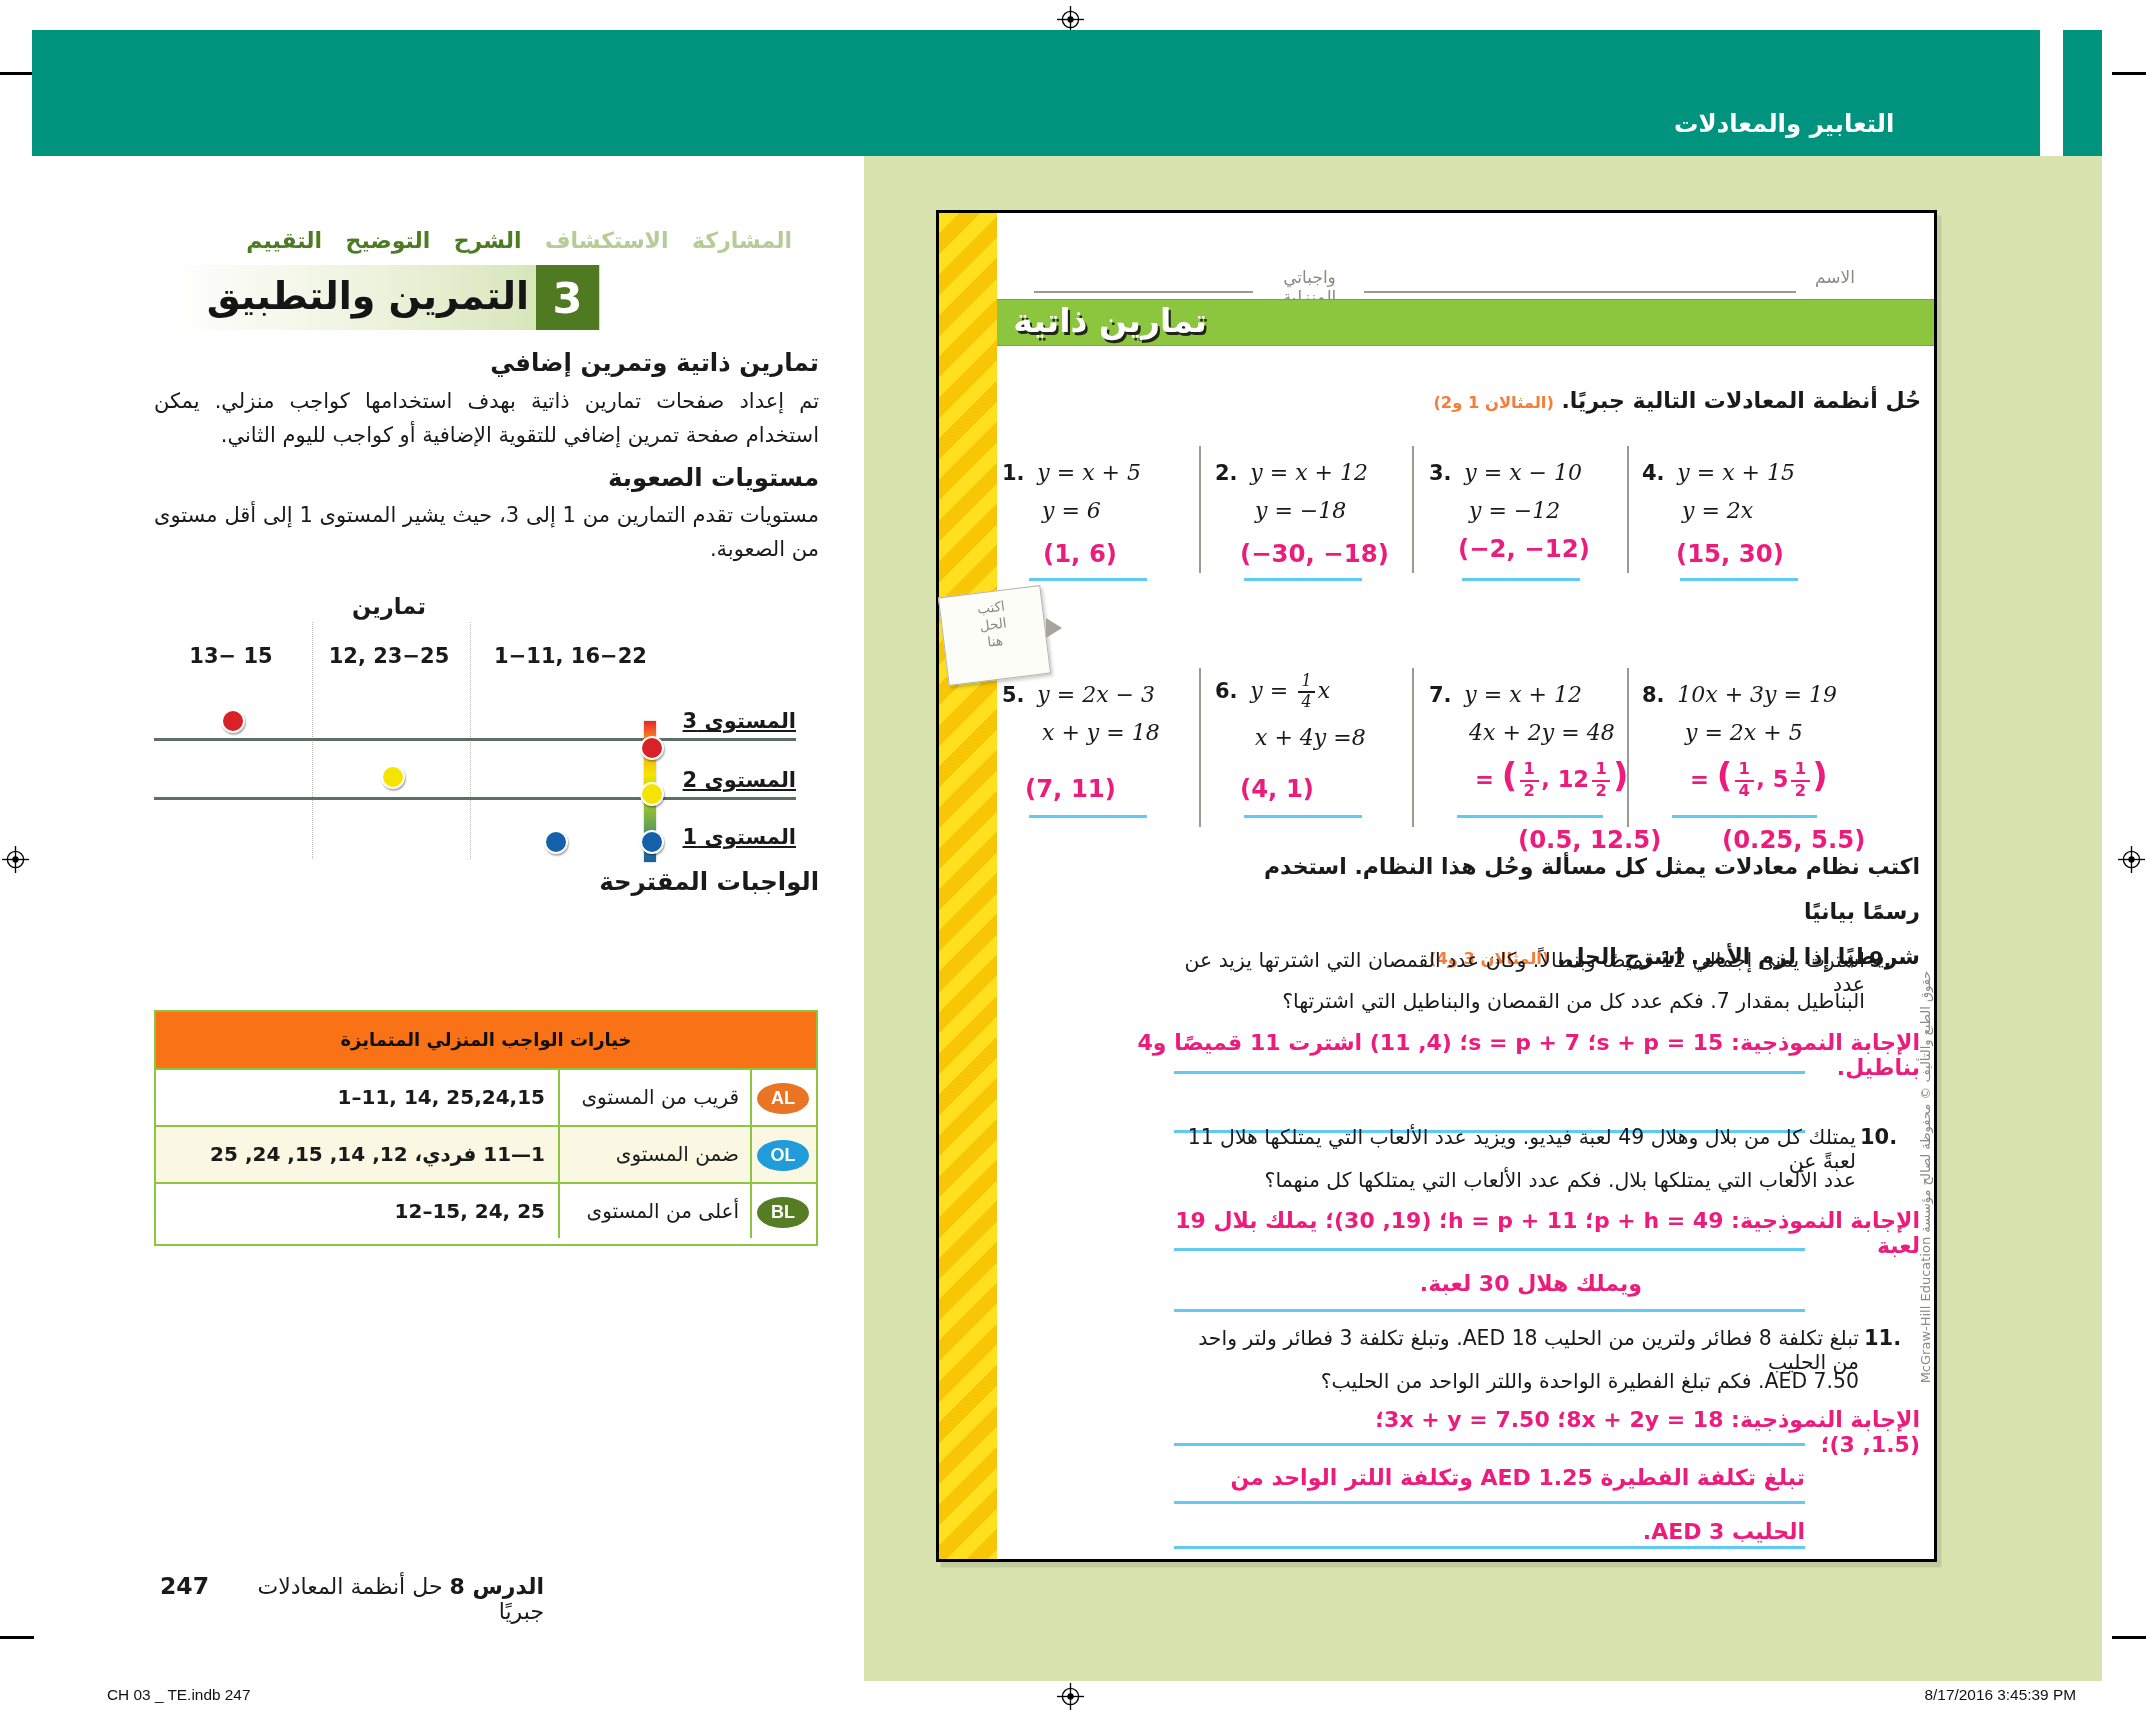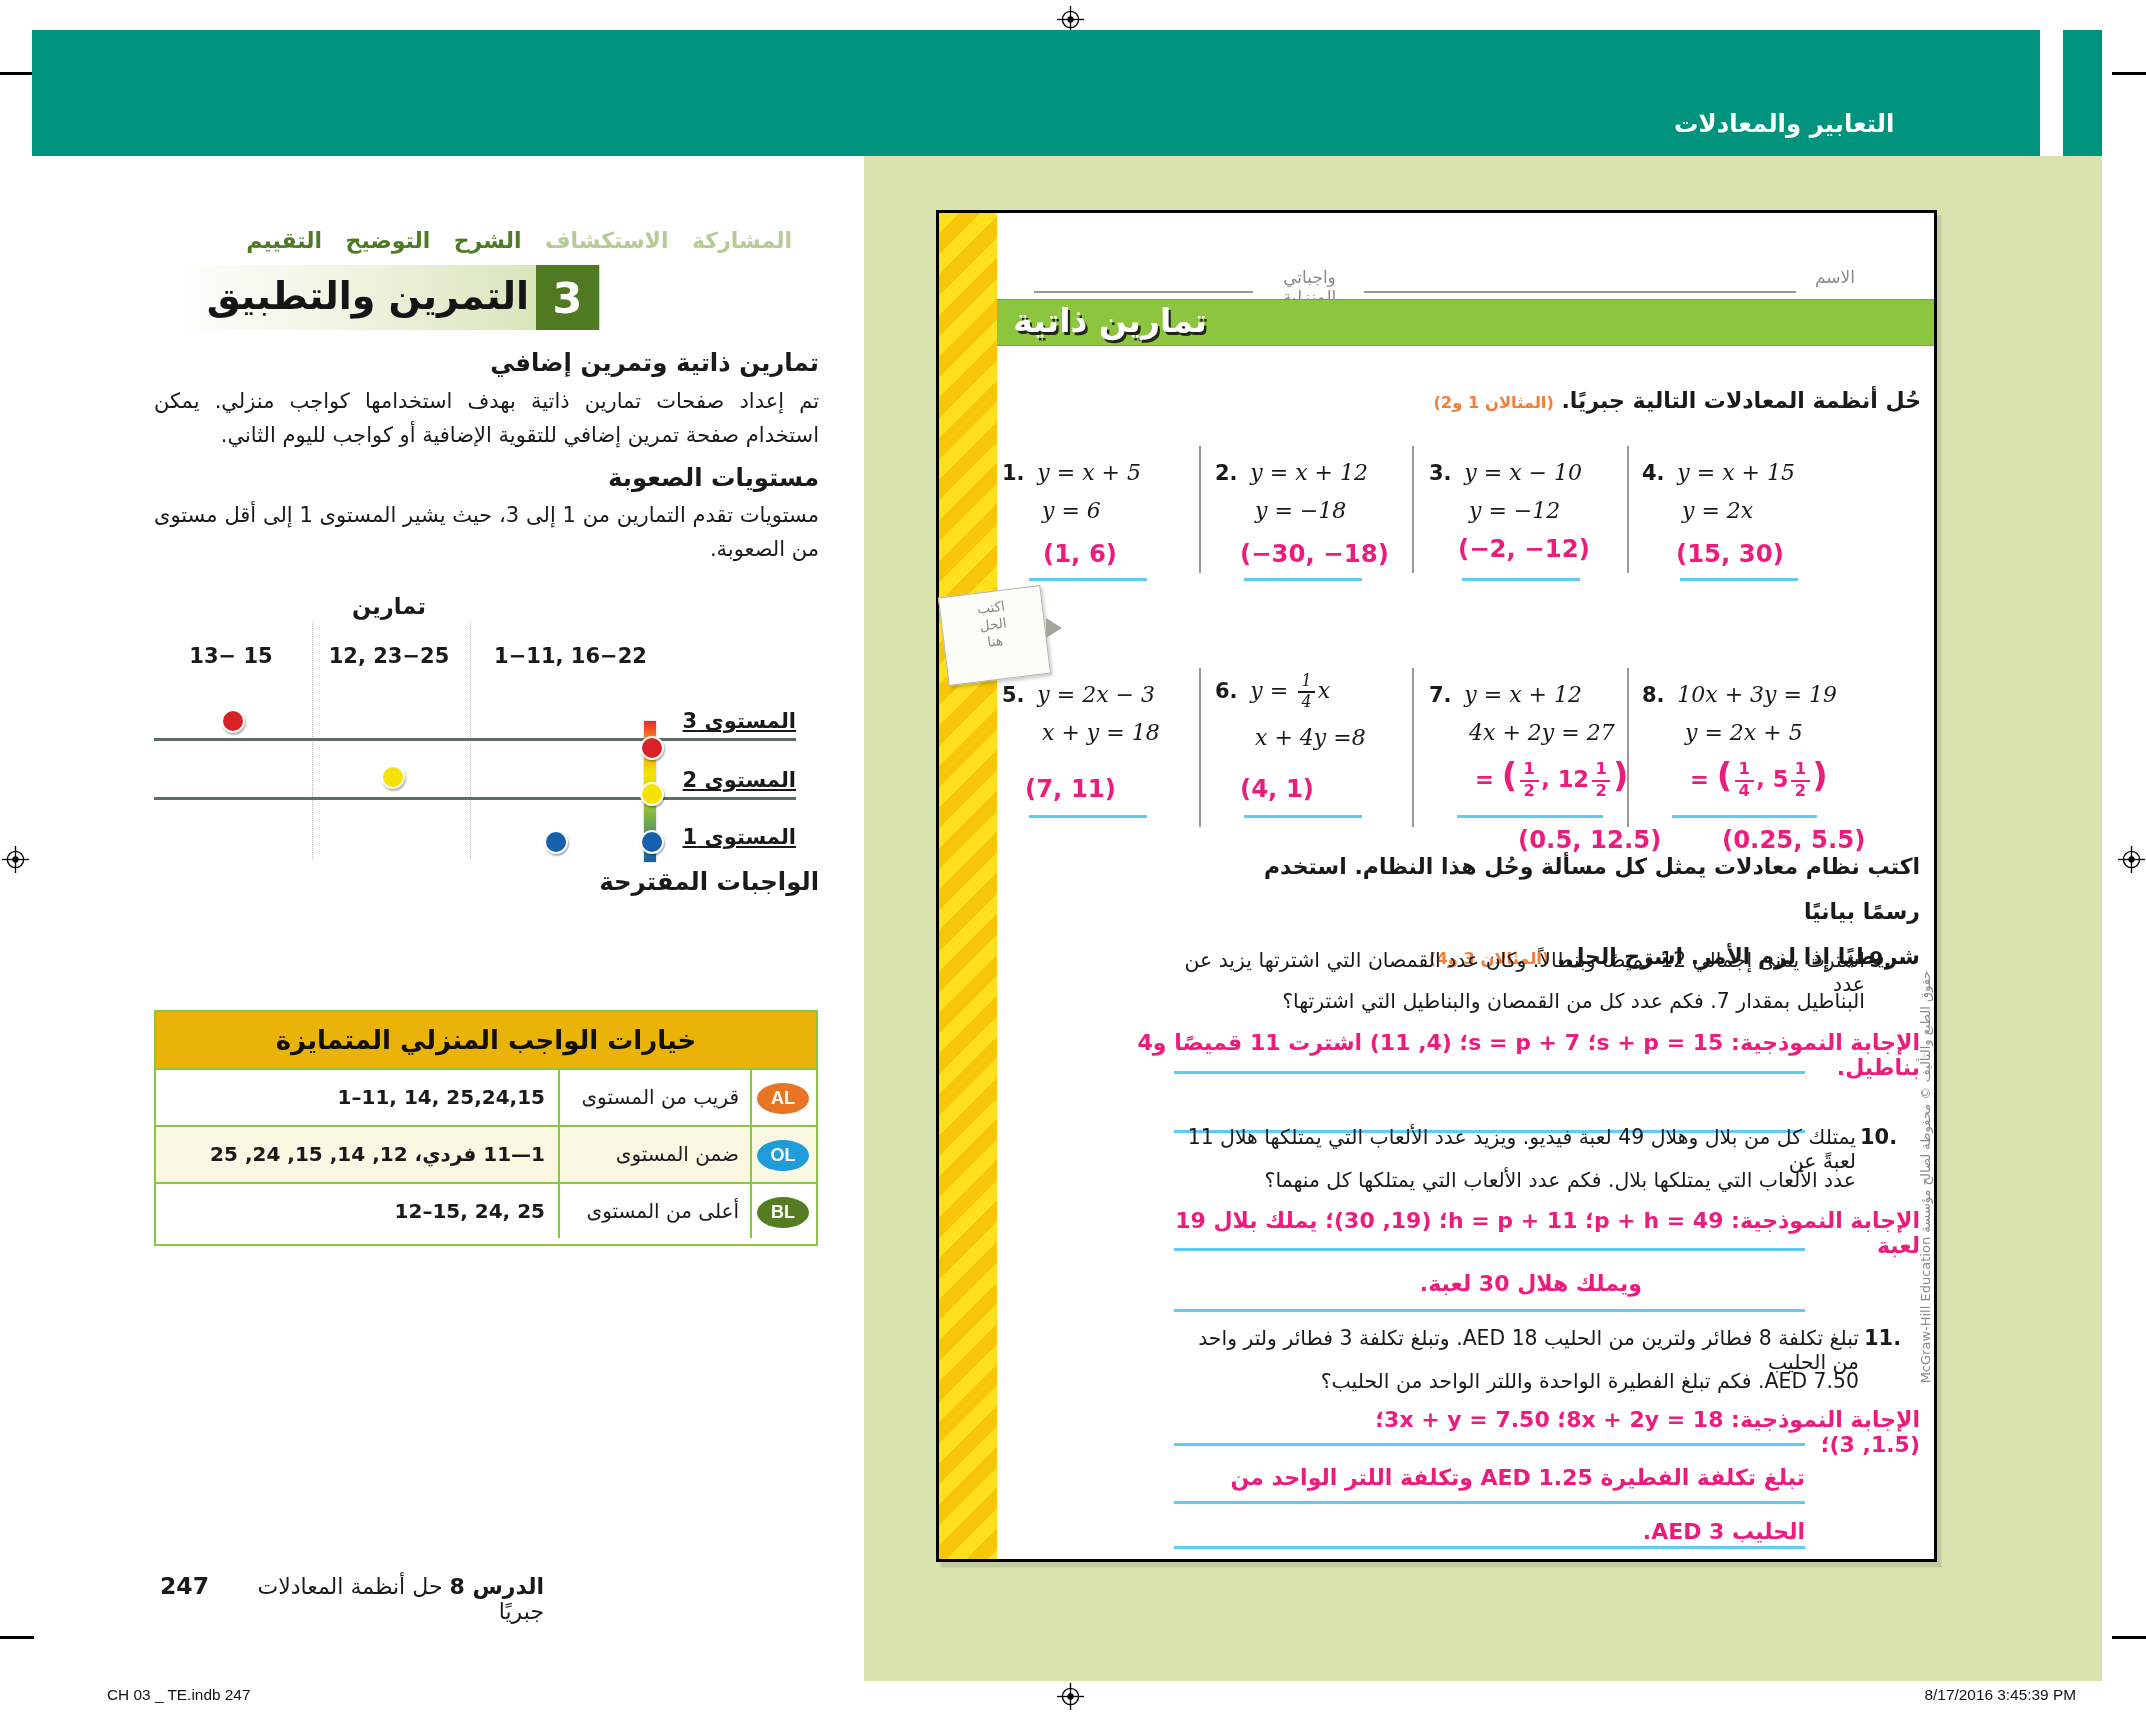--- a/index.html
+++ b/index.html
@@ -21,21 +21,21 @@
   .h-sec{font-weight:bold;font-size:24.4px;text-align:right;direction:rtl;}
   .body-sec{font-size:21px;line-height:34px;text-align:justify;text-align-last:right;direction:rtl;}
   .chart-title{font-weight:bold;font-size:22.6px;text-align:center;direction:rtl;}
   .col-head{font-weight:bold;font-size:21px;text-align:center;direction:ltr;}
   .lvl-line{background:#5b6f63;height:2.7px;}
   .dotline{border-right:1.8px dotted #b9b9ae;width:0;}
   .dot{width:20px;height:20px;border-radius:50%;border:2.7px solid #fff;box-shadow:0.9px 1.8px 1.8px rgba(0,0,0,.35);}
   .gbar{width:11.8px;background:linear-gradient(180deg,#e8262c 0%,#f7941d 14%,#f5e400 38%,#7cb342 68%,#1460aa 100%);box-shadow:0 0 1.8px rgba(0,0,0,.3);}
   .lvl-label{font-weight:bold;font-size:21px;text-align:right;direction:rtl;text-decoration:underline;}
   .hw-table{border:2.7px solid #8cc63f;background:#fff;}
-  .hw-head{background:#eab308;color:#101010;font-weight:bold;font-size:26px;text-align:center;line-height:56px;direction:rtl;}
+  .hw-head{background:#f97316;color:#101010;font-weight:bold;font-size:18px;text-align:center;line-height:56px;direction:rtl;}
   .hw-row{border-top:2.7px solid #8cc63f;}
   .hw-cream{background:#faf7e3;}
   .hw-nums{font-size:20px;font-weight:600;text-align:right;direction:ltr;}
   .hw-level{font-size:20px;text-align:right;direction:rtl;}
   .badge{width:52px;height:31px;border-radius:50%;color:#fff;font-weight:bold;font-size:18px;
          display:flex;align-items:center;justify-content:center;font-family:"Liberation Sans",sans-serif;}
   .b-al{background:#e97424;} .b-ol{background:#1f9cd9;} .b-bl{background:#577d24;}
   .footer-line{display:flex;justify-content:space-between;align-items:baseline;direction:rtl;font-size:22px;}
   
   .page{background:#fff;border:3.6px solid #000;box-shadow:4.5px 5.4px 0 rgba(0,0,0,.10);}
@@ -253,21 +253,21 @@
           <span class="fn">1</span>
           <span class="fd">4</span>
         </span><span>x</span>
       <div style="margin:14.5px 0 0 40px;">x + 4y =8</div>
     </div>
     <div class="abs pink ans" style="left:301px;top:561px;">(4, 1)</div>
     <div class="abs cyan" style="left:305px;top:602px;width:118px;"></div>
 
     <div class="abs eq" style="left:490px;top:469px;">
       <span class="exnum">7.</span><span>y = x + 12</span>
-      <div style="margin:12.7px 0 0 40px;">4x + 2y = 27</div>
+      <div style="margin:12.7px 0 0 40px;">4x + 2y = 48</div>
     </div>
     <div class="abs pink ans ltr" style="left:536px;top:543px;font-size:22.6px;">
       <span>= </span><span class="bigp">(</span><span class="frac">
           <span class="fn">1</span>
           <span class="fd">2</span>
         </span><span>, 12</span><span class="frac">
           <span class="fn">1</span>
           <span class="fd">2</span>
         </span><span class="bigp">)</span>
     </div>

